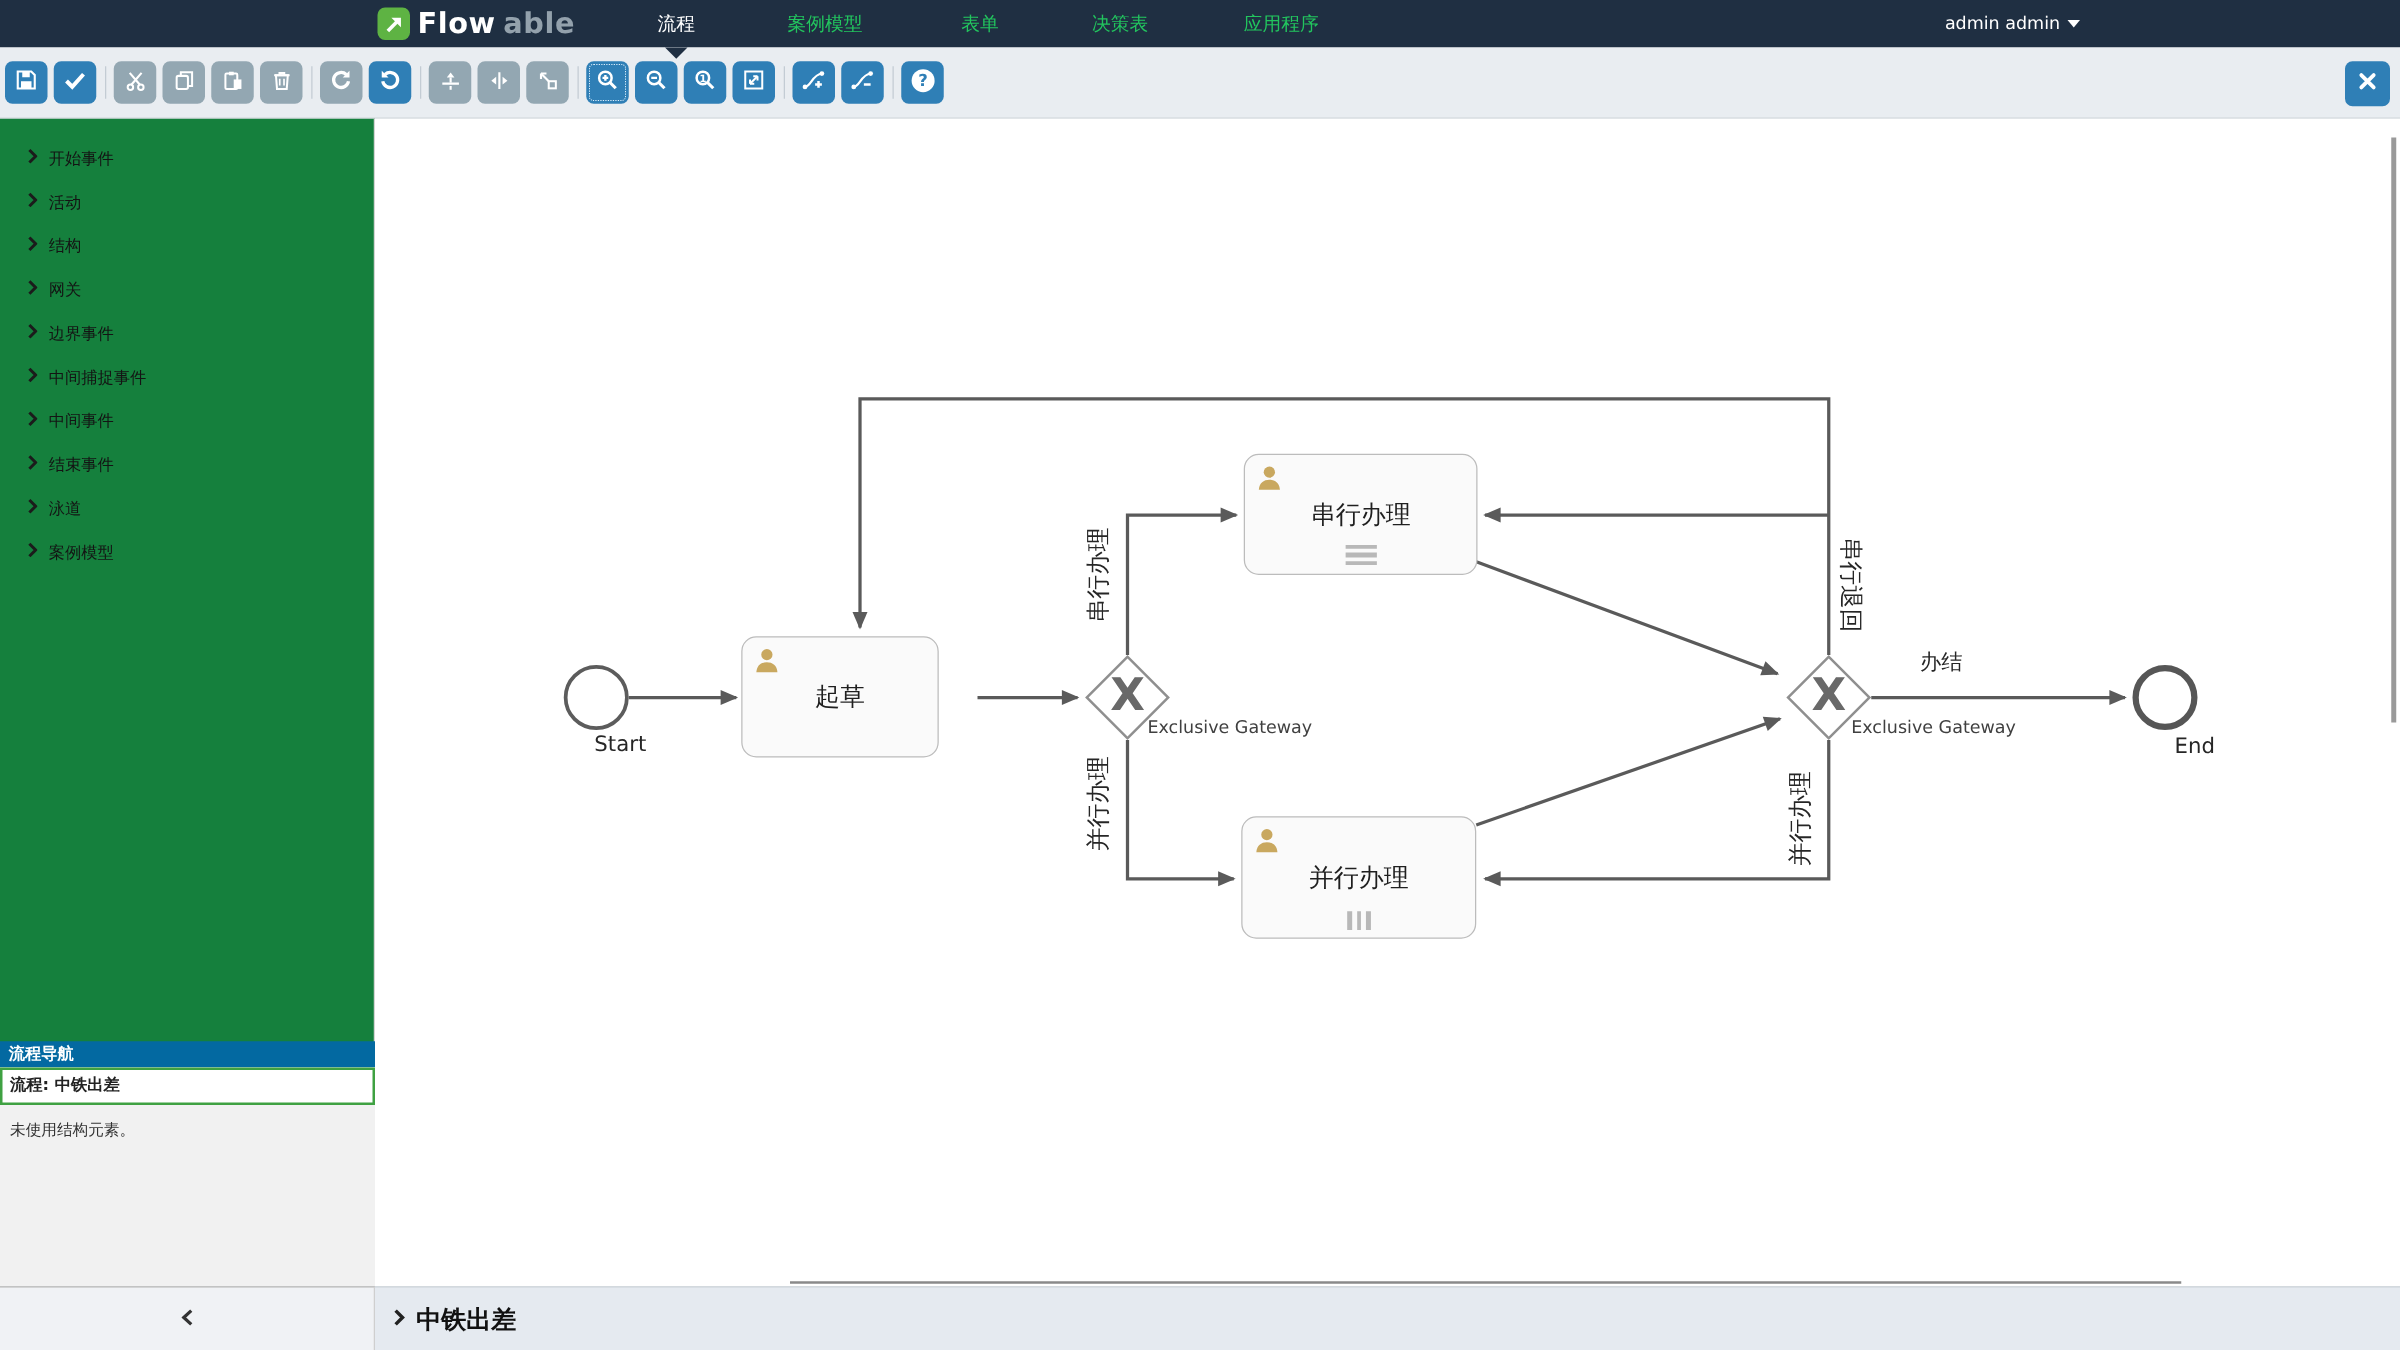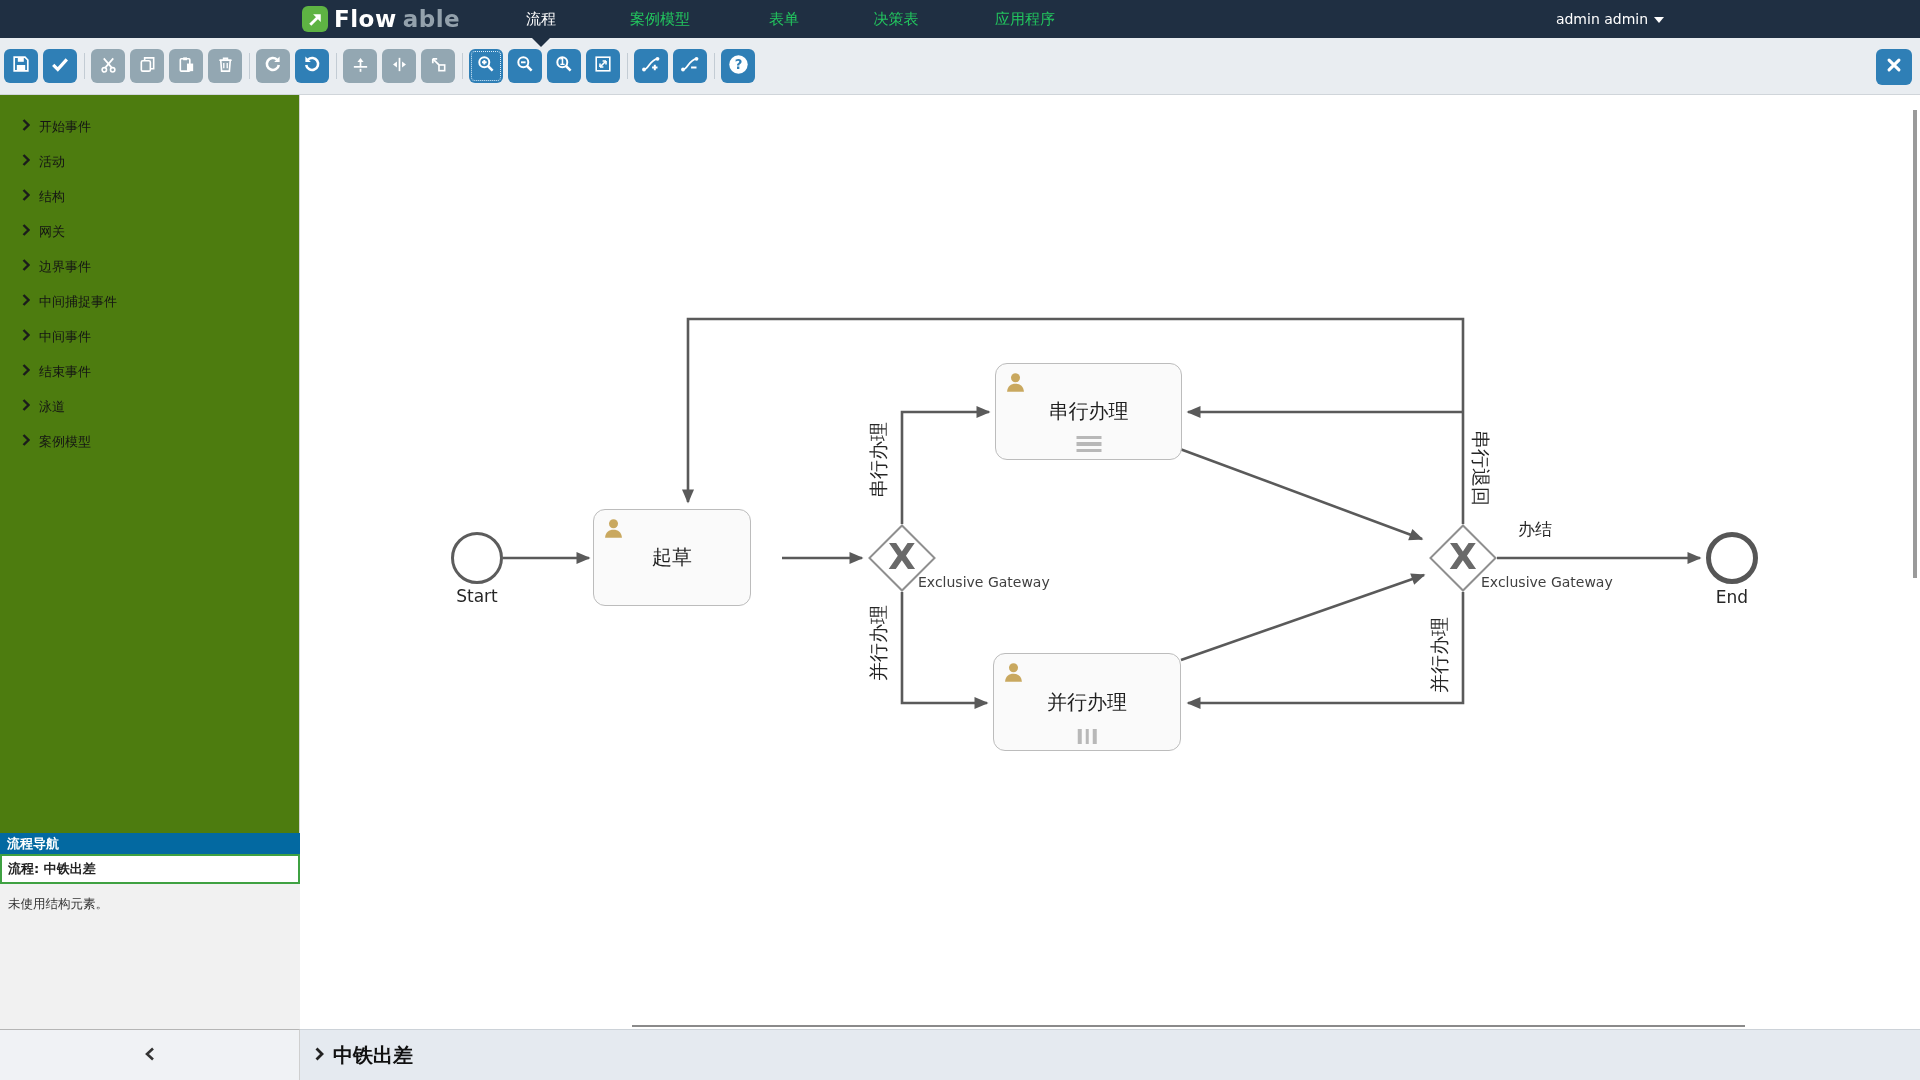--- a/index.html
+++ b/index.html
@@ -28,21 +28,21 @@
   .tbtn { width:34px; height:34px; border-radius:6px; margin-right:5px; display:flex;
     align-items:center; justify-content:center; cursor:pointer; flex:none; }
   .tbtn.blue { background:#2f7fb6; }
   .tbtn.gray { background:#93a7b2; }
   .tbtn.focused { outline:1px dotted #dceefb; outline-offset:-3px; }
   .tsep { width:1px; height:26px; background:#c3ccd4; margin:0 6px 0 2px; flex:none; }
   #close-button { position:absolute; left:1876px; top:49px; width:36px; height:36px;
     background:#2f7fb6; border-radius:6px; display:flex; align-items:center; justify-content:center; cursor:pointer; }
 
   
-  #sidebar { position:absolute; left:0; top:95px; width:300px; height:934px; background:#4d7c0f;
+  #sidebar { position:absolute; left:0; top:95px; width:300px; height:934px; background:#15803d;
     border-right:1px solid #d4d4d4; }
   #stencil-list { padding-top:14px; }
   .stencil-item { height:35px; display:flex; align-items:center; gap:9px; padding-left:22px;
     font-size:13px; color:#141414; cursor:pointer; }
 
   #navigator-header { position:absolute; left:0; top:833px; width:300px; height:21px;
     background:#0369a1; color:#fff; font-size:13px; font-weight:bold; line-height:21px; padding-left:7px; }
   #navigator-panel { position:absolute; left:0; top:854px; width:300px; height:175px; background:#f1f1f1; }
   #navigator-current { background:#fff; border:2px solid #3fa142; height:30px; line-height:26px;
     padding:0 6px; font-size:13px; font-weight:bold; color:#222; cursor:pointer; }
@@ -56,21 +56,21 @@
   .task-user-icon { position:absolute; left:8px; top:7px; }
   .start-circle { position:absolute; left:151px; top:437px; width:52px; height:52px; border:3px solid #5c5c5c;
     border-radius:50%; background:#fff; cursor:pointer; z-index:2; }
   .end-circle { position:absolute; left:1406px; top:437px; width:52px; height:52px; border:5px solid #565656;
     border-radius:50%; background:#fff; cursor:pointer; z-index:2; }
   .gw-diamond { position:absolute; width:48px; height:48px; background:#fff; border:2px solid #8f8f8f;
     transform:rotate(45deg); cursor:pointer; z-index:2; }
   .gw-x { position:absolute; width:48px; height:48px; display:flex; align-items:center; justify-content:center;
     font-size:36px; font-weight:bold; color:#696969; z-index:3; pointer-events:none; transform:translateY(-2px); }
   .dlabel { position:absolute; font-size:17px; color:#262626; z-index:2; }
-  .dlabel.ctr { text-align:center; }
+  .dlabel.ctr { text-align:right; }
   .gwlabel { position:absolute; font-size:14px; color:#404040; z-index:2; white-space:nowrap; }
   .vlabel { position:absolute; width:88px; height:22px; text-align:center; font-size:19px; color:#262626;
     z-index:2; white-space:nowrap; }
   .rot-ccw { transform:rotate(-90deg); }
   .rot-cw { transform:rotate(90deg); }
   .mi-seq { position:absolute; left:50%; transform:translateX(-50%); bottom:7px; display:flex;
     flex-direction:column; gap:3px; }
   .mi-seq i { display:block; width:25px; height:3.5px; background:#b8b8b8; }
   .mi-par { position:absolute; left:50%; transform:translateX(-50%); bottom:6px; display:flex; gap:4px; }
   .mi-par i { display:block; width:3.5px; height:15px; background:#b8b8b8; }

